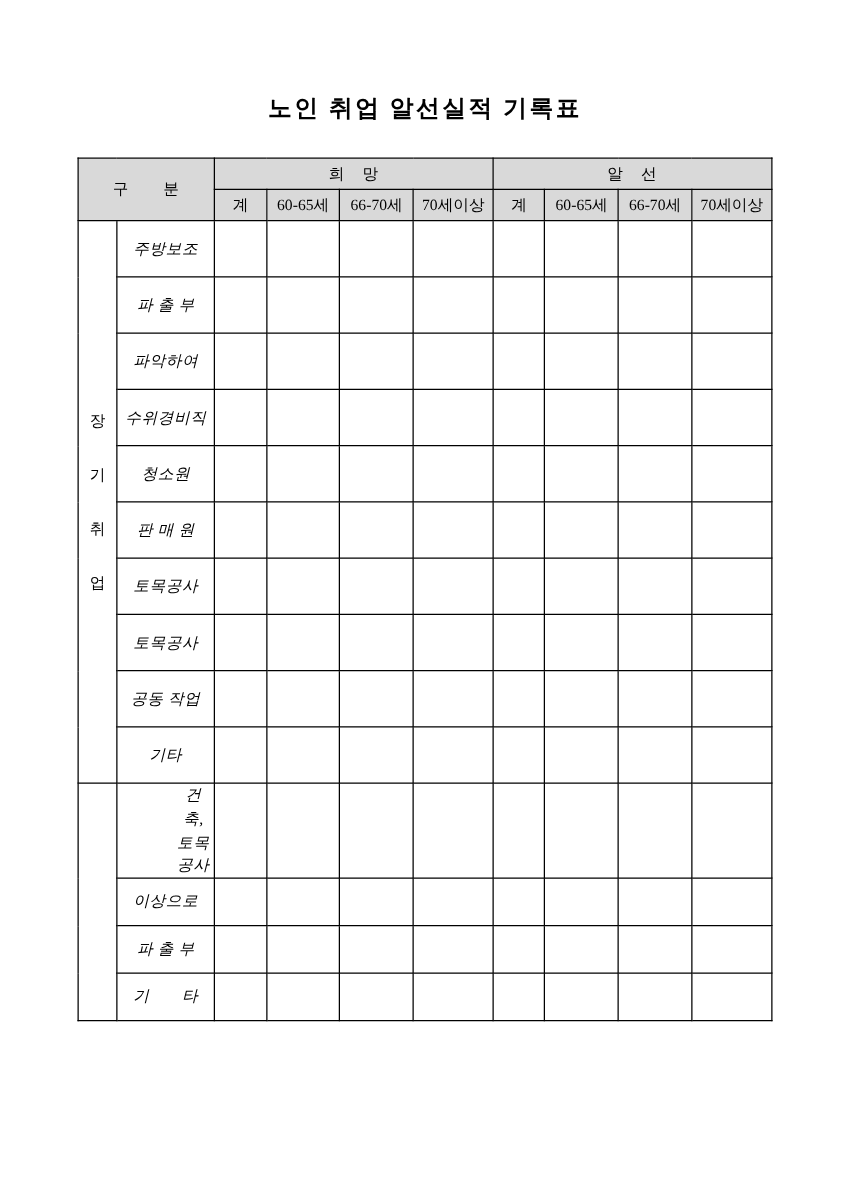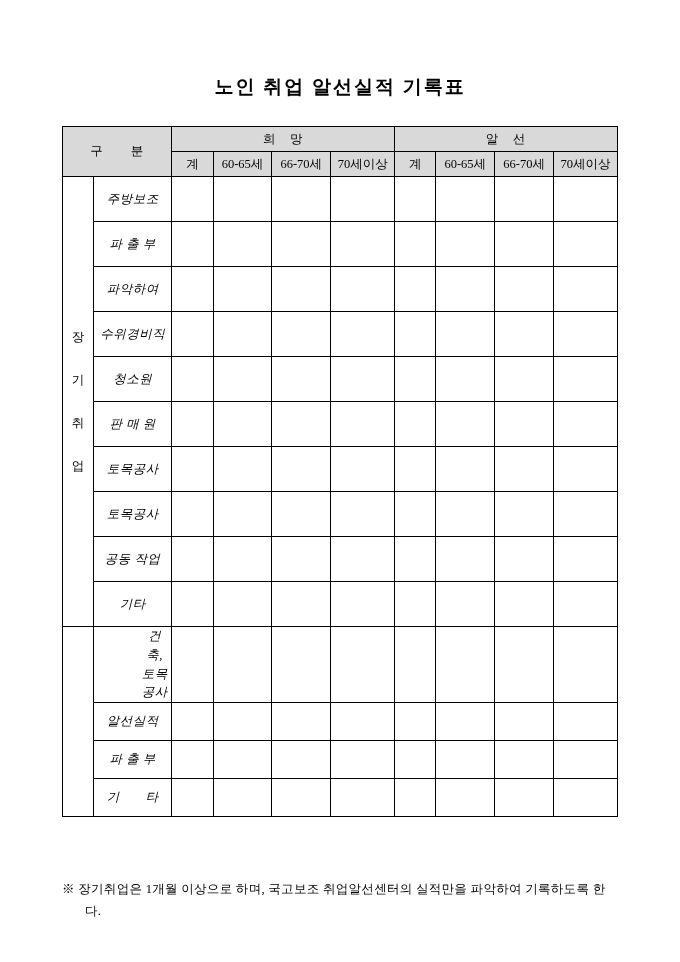--- a/index.html
+++ b/index.html
@@ -240,21 +240,21 @@
           <td class="data-cell"></td>
           <td class="data-cell"></td>
           <td class="data-cell"></td>
           <td class="data-cell"></td>
           <td class="data-cell"></td>
           <td class="data-cell"></td>
           <td class="data-cell"></td>
           <td class="data-cell"></td>
         </tr>
         <tr class="row-short">
-          <td class="job-cell">알선실적</td>
+          <td class="job-cell">이상으로</td>
           <td class="data-cell"></td>
           <td class="data-cell"></td>
           <td class="data-cell"></td>
           <td class="data-cell"></td>
           <td class="data-cell"></td>
           <td class="data-cell"></td>
           <td class="data-cell"></td>
           <td class="data-cell"></td>
         </tr>
         <tr class="row-short">
@@ -275,15 +275,14 @@
           <td class="data-cell"></td>
           <td class="data-cell"></td>
           <td class="data-cell"></td>
           <td class="data-cell"></td>
           <td class="data-cell"></td>
           <td class="data-cell"></td>
         </tr>
       </tbody>
   </table>
 
-  <p class="note"><span>※</span> <span>장기취업은 1개월 이상으로 하며, 국고보조 취업알선센터의 실적만을 파악하여 기록하도록 한다.</span></p>
 
 </div>
 
 </body></html>

